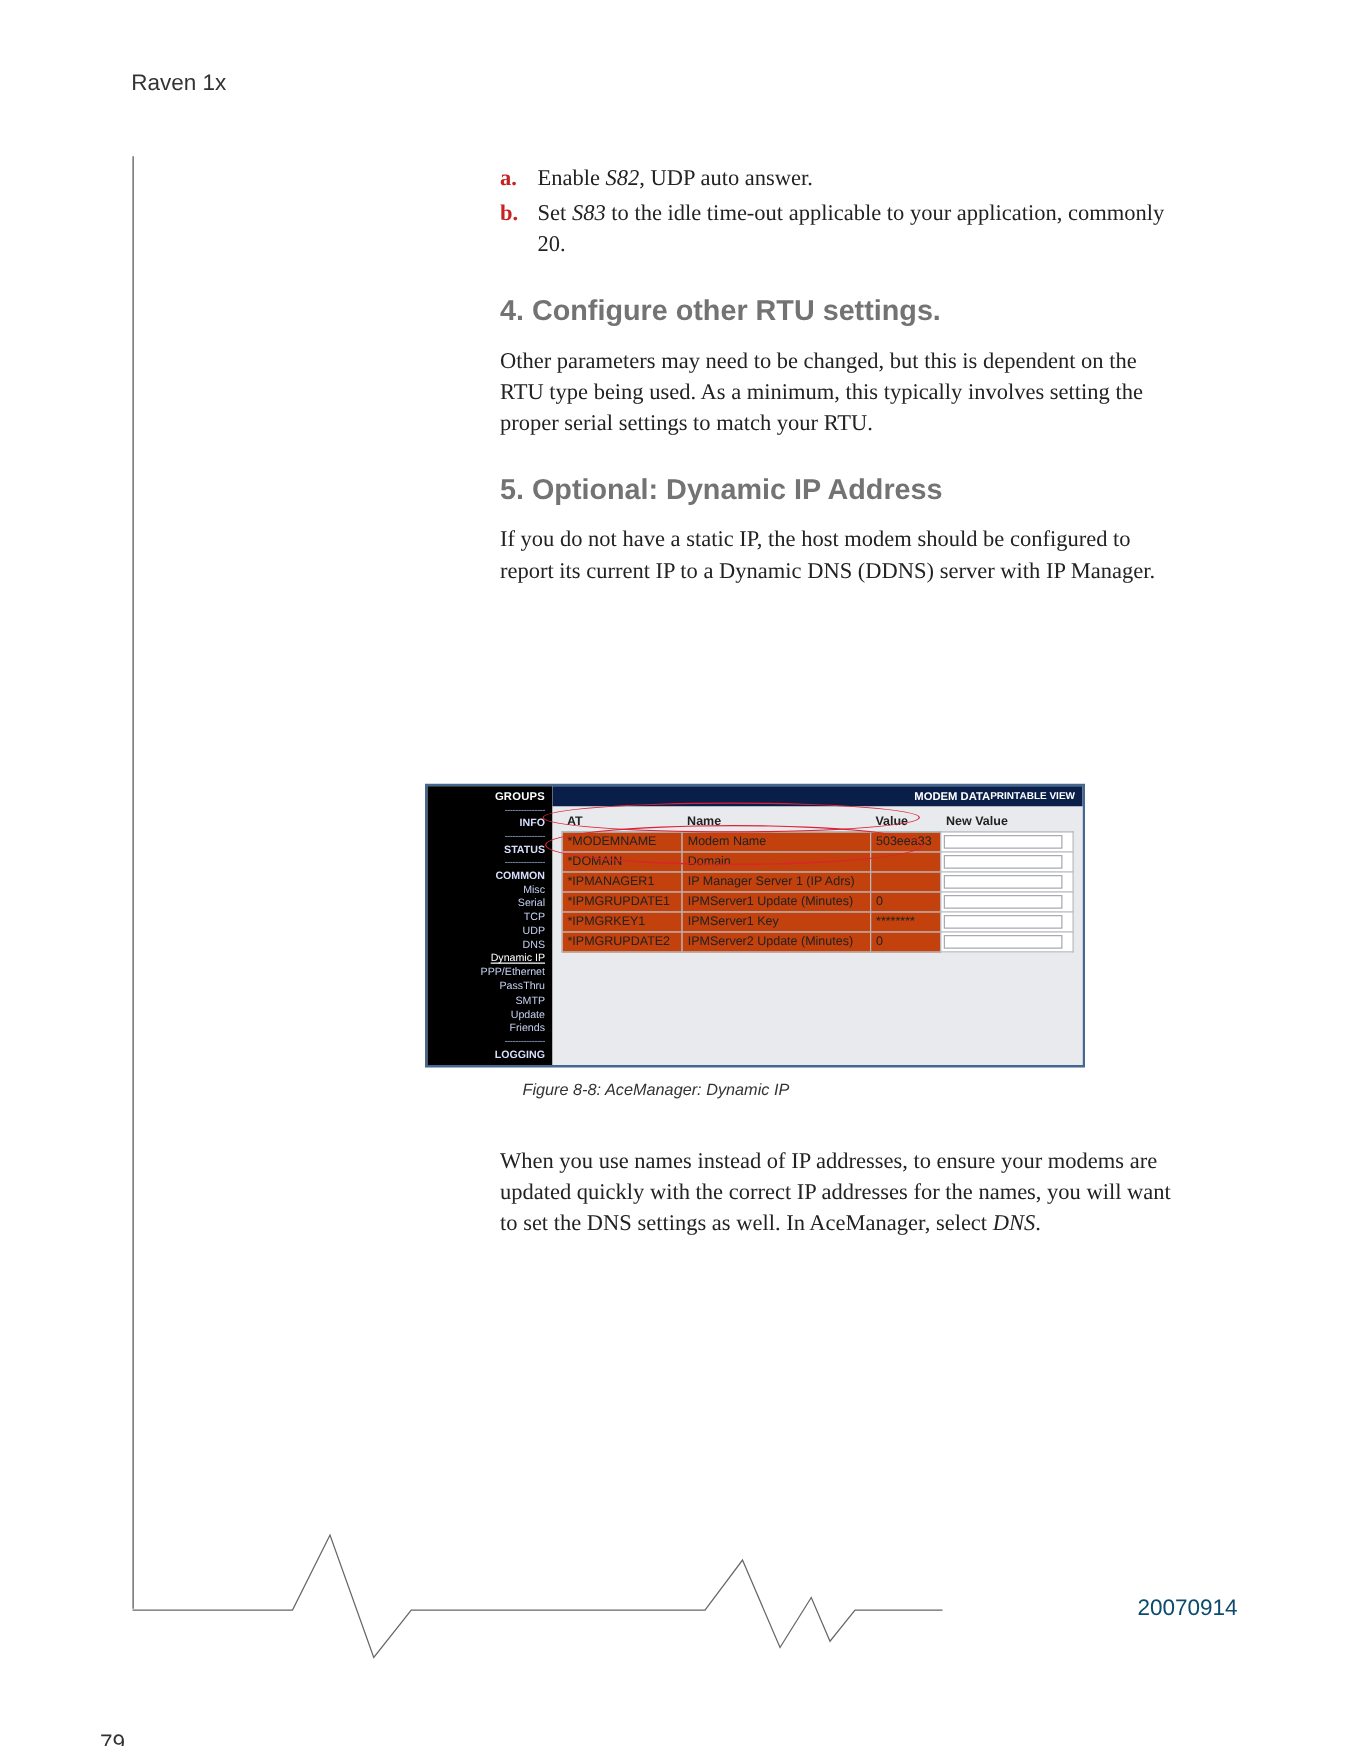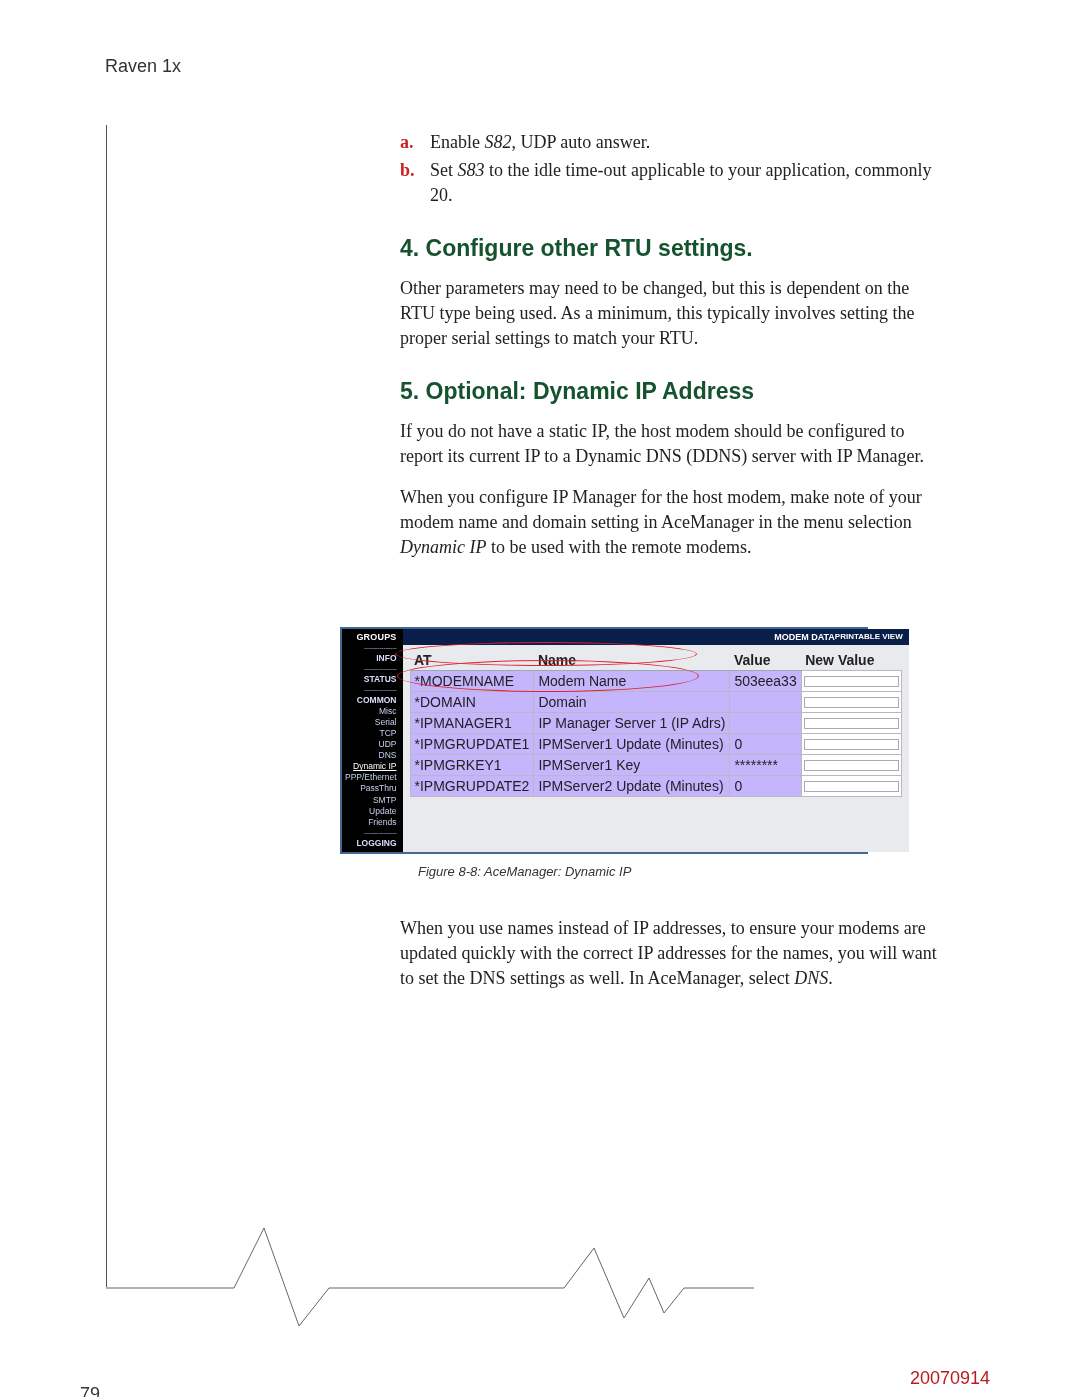--- a/index.html
+++ b/index.html
@@ -47,21 +47,21 @@
     position: relative;
   }
   .ol-item .marker {
     position: absolute;
     left: 0;
     color: #c62322;
     font-weight: bold;
   }
   .ol-item .italic { font-style: italic; }
   h2.sect {
-    color: #14532d;
+    color: #737373;
     font-family: Arial, Helvetica, sans-serif;
     font-weight: bold;
     font-size: 23px;
     margin: 28px 0 14px 0;
   }
   .para {
     font-size: 18px;
     line-height: 1.38;
     margin: 0 0 16px 0;
   }
@@ -127,35 +127,35 @@
     display: flex;
     justify-content: flex-end;
   }
   .amgr-main .bar .pv { font-size: 8px; }
   .amgr-table {
     padding: 5px 7px 5px 7px;
   }
   table.data {
     border-collapse: collapse;
     width: 100%;
-    font-size: 14px;
+    font-size: 10px;
   }
   table.data th {
     border-bottom: 1px solid #9aa;
     text-align: left;
     font-weight: bold;
     color: #222;
     padding: 2px 4px;
     background: #e9eaee;
     white-space: nowrap;
   }
   table.data td {
     border: 1px solid #b7b9bf;
     padding: 2px 4px;
-    background: #c4b5fd;
+    background: #c2410c;
     color: #222;
     white-space: nowrap;
   }
   table.data td.inputcell {
     background: #fff;
     padding: 2px;
   }
   .txtinput {
     width: 95px;
     height: 11px;
@@ -190,24 +190,24 @@
     position: absolute;
     left: 80px;
     top: 1384px;
     font-family: Arial, Helvetica, sans-serif;
     font-size: 18px;
     color: #333;
   }
   .footer-right {
     position: absolute;
     right: 90px;
-    top: 1368px;
-    font-family: Arial, Helvetica, sans-serif;
-    font-size: 18px;
-    color: #b91c1c;
+    top: 1276px;
+    font-family: Arial, Helvetica, sans-serif;
+    font-size: 18px;
+    color: #0c4a6e;
   }
   
   svg.wave {
     position: absolute;
     left: 104px;
     top: 1218px;
     width: 900px;
     height: 110px;
   }
   svg.wave path {
@@ -232,23 +232,20 @@
     <div class="ol-item">
       <span class="marker">b.</span>
       <span>Set </span><span class="italic">S83</span><span> to the idle time-out applicable to your application, commonly 20.</span>
     </div>
 
     <h2 class="sect">4. Configure other RTU settings.</h2>
     <p class="para">Other parameters may need to be changed, but this is dependent on the RTU type being used. As a minimum, this typically involves setting the proper serial settings to match your RTU.</p>
 
     <h2 class="sect">5. Optional: Dynamic IP Address</h2>
     <p class="para">If you do not have a static IP, the host modem should be configured to report its current IP to a Dynamic DNS (DDNS) server with IP Manager.</p>
-    <p class="para">
-      <span>When you configure IP Manager for the host modem, make note of your modem name and domain setting in AceManager in the menu selection </span><span class="italic">Dynamic IP</span><span> to be used with the remote modems.</span>
-    </p>
   </div>
 
   <div class="figure-wrap">
     <div class="amgr">
       <div class="amgr-side">
         <div class="hdr">GROUPS</div>
         <div class="dash">---------------</div>
         <div id="sideitems">
             <div class="item">INFO</div>
             <div class="dash">---------------</div>

